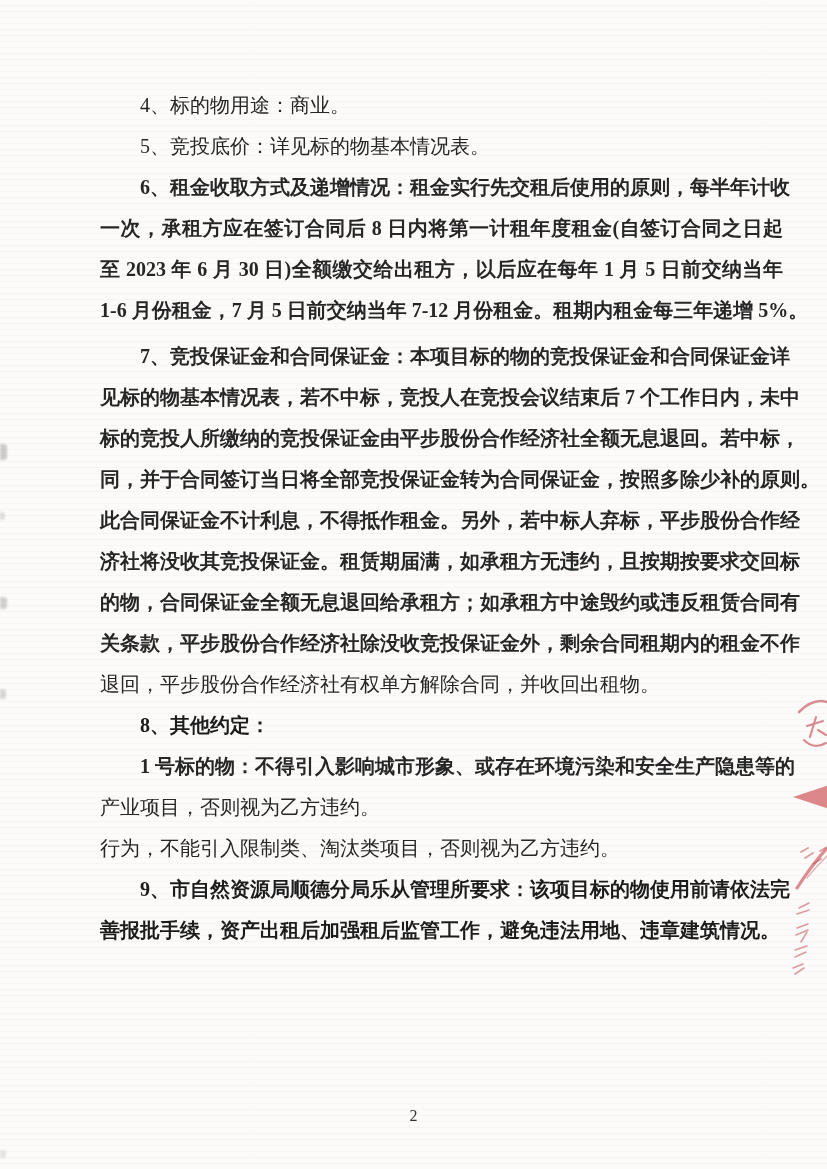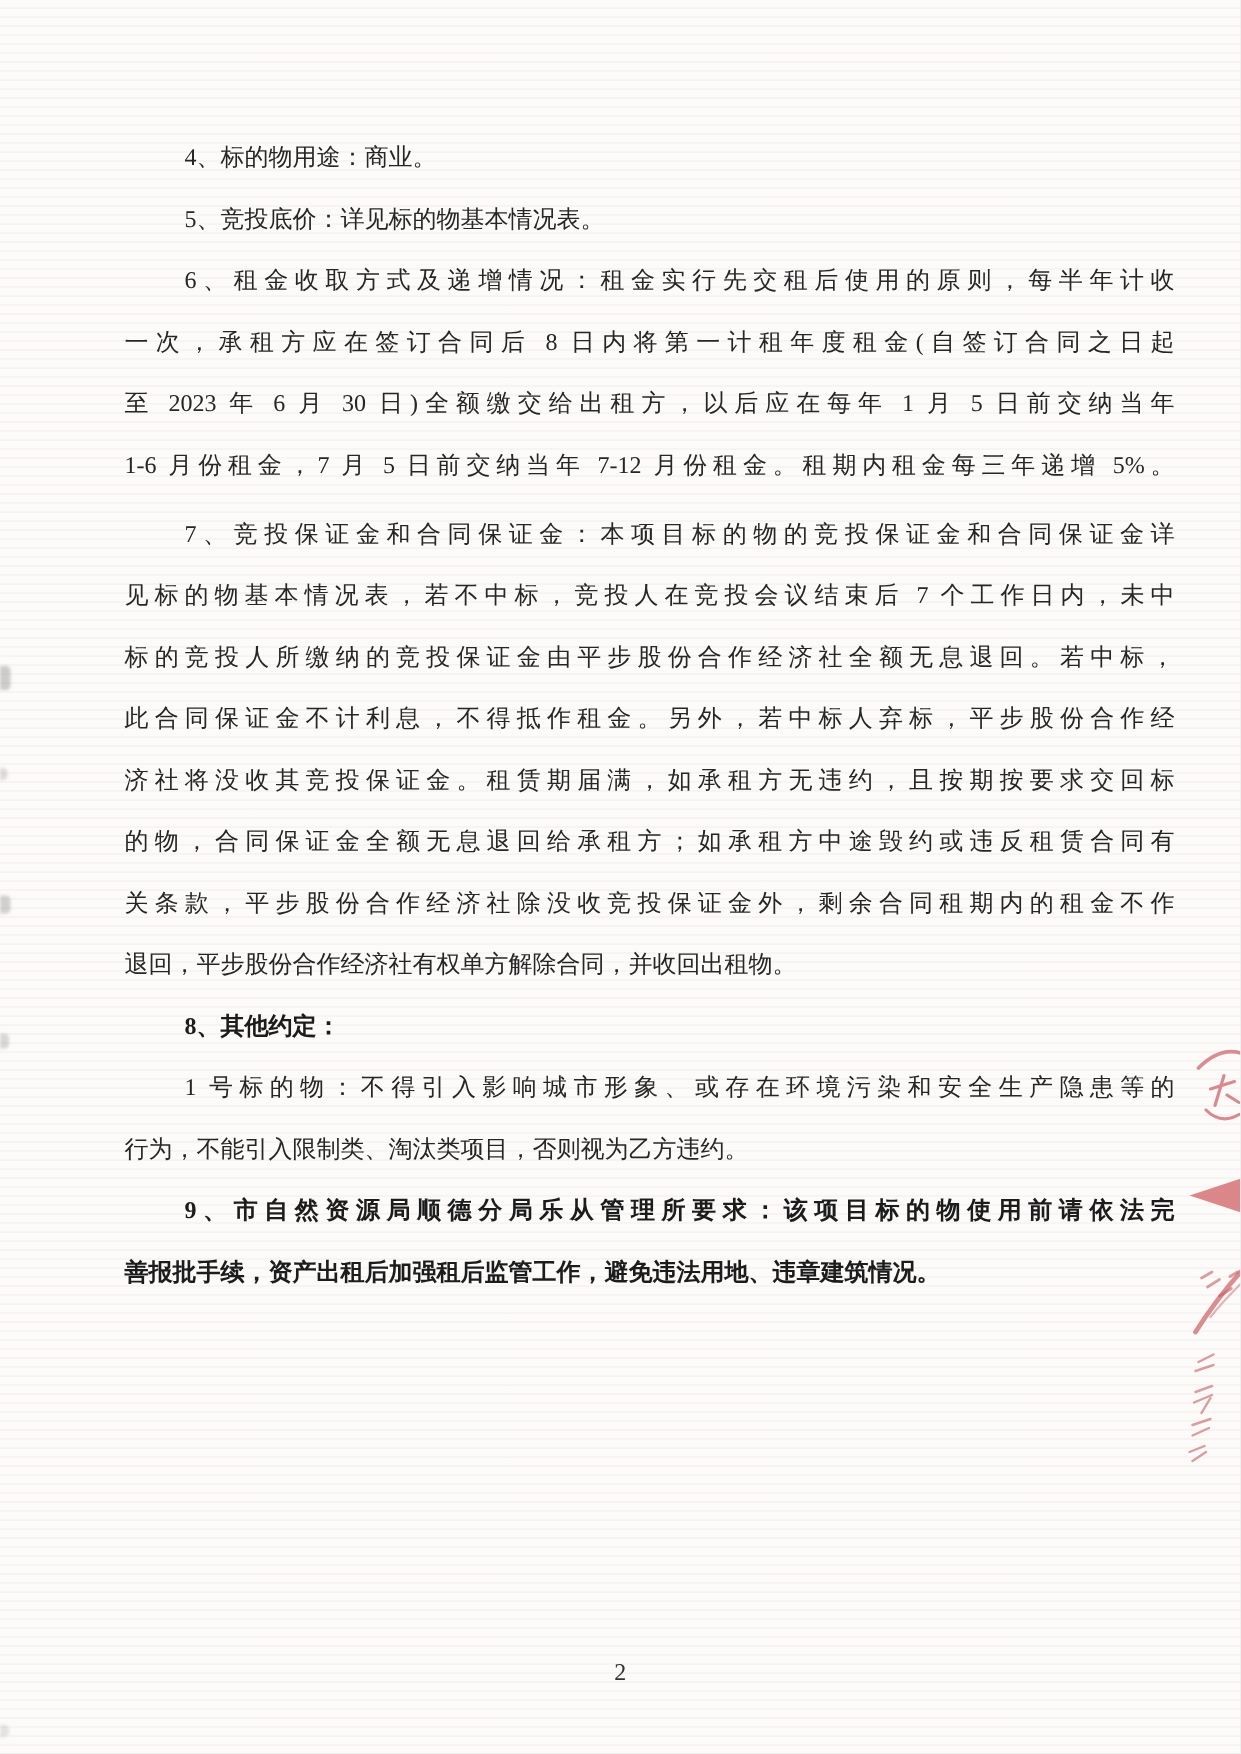--- a/index.html
+++ b/index.html
@@ -22,26 +22,27 @@
   }
   .content {
     position: absolute;
     left: 83px;
     top: 85px;
     width: 700px;
   }
   .line {
     height: 41px;
     line-height: 41px;
-    font-size: 16px;
+    font-size: 20px;
     white-space: nowrap;
     text-align: left;
+    margin-left: 17px;
   }
   
-  .jl { text-align: justify; text-align-last: justify; }
+  .jl { text-align: justify; text-align-last: justify; font-weight: bold; }
   
   .ll { text-align: left; text-align-last: left; }
   .ind { text-indent: 40px; }
   .bold { font-weight: bold; color: #1c1c1c; }
   .kai { letter-spacing: 2px; }
   .sp5 { margin-top: 5px; }
   .sp6 { margin-top: 6px; }
   .page-number {
     position: absolute;
     left: 0;
@@ -81,27 +82,29 @@
   <div class="content">
     <div class="line ll ind">4、标的物用途：商业。</div>
     <div class="line ll ind">5、竞投底价：详见标的物基本情况表。</div>
     <div class="line jl ind">6、租金收取方式及递增情况：租金实行先交租后使用的原则，每半年计收</div>
     <div class="line jl">一次，承租方应在签订合同后 8 日内将第一计租年度租金(自签订合同之日起</div>
     <div class="line jl">至 2023 年 6 月 30 日)全额缴交给出租方，以后应在每年 1 月 5 日前交纳当年</div>
     <div class="line jl">1-6 月份租金，7 月 5 日前交纳当年 7-12 月份租金。租期内租金每三年递增 5%。</div>
     <div class="line jl ind sp5">7、竞投保证金和合同保证金：本项目标的物的竞投保证金和合同保证金详</div>
     <div class="line jl">见标的物基本情况表，若不中标，竞投人在竞投会议结束后 7 个工作日内，未中</div>
     <div class="line jl">标的竞投人所缴纳的竞投保证金由平步股份合作经济社全额无息退回。若中标，</div>
+    <div class="line jl">同，并于合同签订当日将全部竞投保证金转为合同保证金，按照多除少补的原则。</div>
     <div class="line jl">此合同保证金不计利息，不得抵作租金。另外，若中标人弃标，平步股份合作经</div>
     <div class="line jl">济社将没收其竞投保证金。租赁期届满，如承租方无违约，且按期按要求交回标</div>
     <div class="line jl">的物，合同保证金全额无息退回给承租方；如承租方中途毁约或违反租赁合同有</div>
     <div class="line jl">关条款，平步股份合作经济社除没收竞投保证金外，剩余合同租期内的租金不作</div>
     <div class="line ll">退回，平步股份合作经济社有权单方解除合同，并收回出租物。</div>
     <div class="line ll ind bold">8、其他约定：</div>
     <div class="line jl ind">1 号标的物：不得引入影响城市形象、或存在环境污染和安全生产隐患等的</div>
+    <div class="line ll">产业项目，否则视为乙方违约。</div>
     <div class="line ll">行为，不能引入限制类、淘汰类项目，否则视为乙方违约。</div>
     <div class="line jl ind bold">9、市自然资源局顺德分局乐从管理所要求：该项目标的物使用前请依法完</div>
     <div class="line ll bold">善报批手续，资产出租后加强租后监管工作，避免违法用地、违章建筑情况。</div>
   </div>
 
   <svg class="seal" viewBox="0 0 40 290" width="40" height="290" xmlns="http://www.w3.org/2000/svg">
 
     <path d="M12,22 Q26,8 40,12" fill="none" stroke="#c96066" stroke-width="2.5" stroke-linecap="round" opacity="0.7"></path>
 
     <g fill="none" stroke="#cc5a60" stroke-width="2.1" stroke-linecap="round" opacity="0.7">

